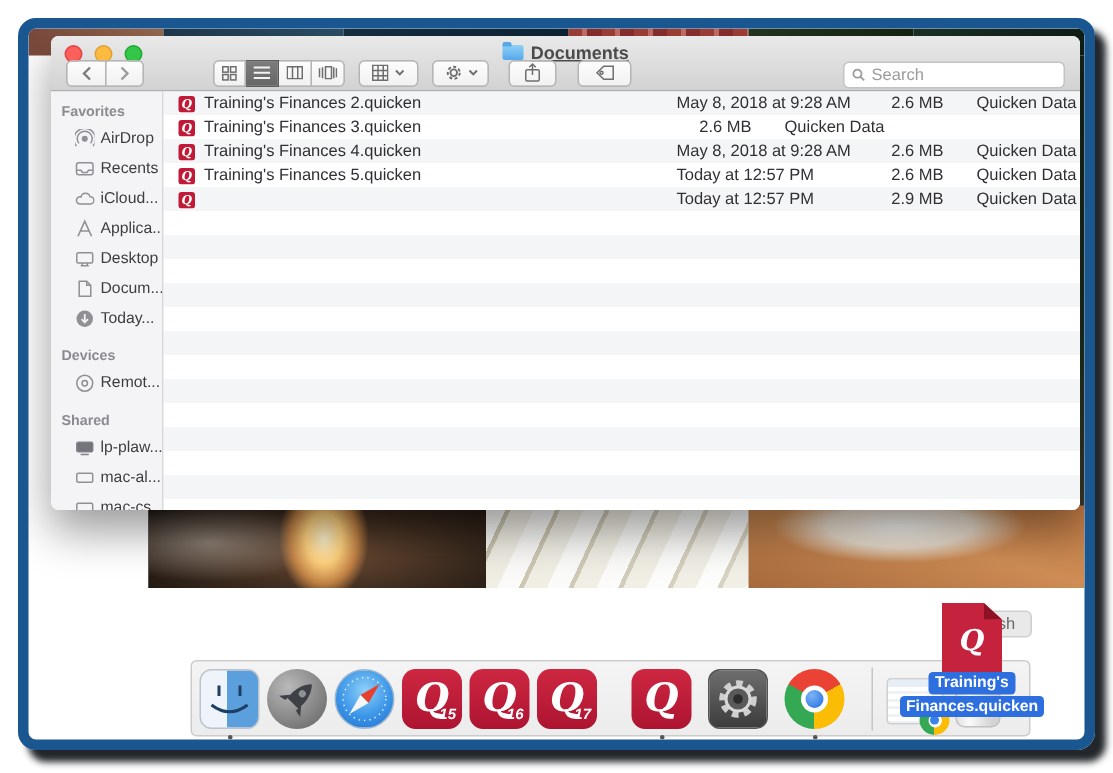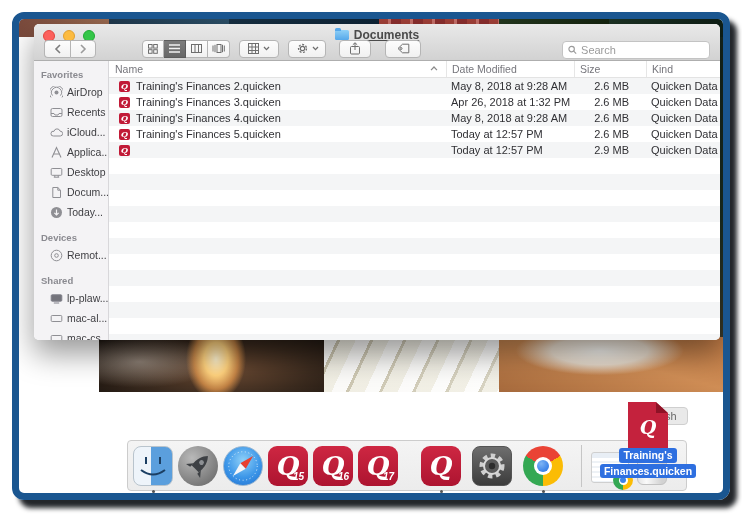--- a/index.html
+++ b/index.html
@@ -411,54 +411,36 @@
           <div class="sb-item">
             <svg width="13" height="13" viewBox="0 0 13 13">
                 <rect x="1.2" y="3.5" width="10.6" height="6" rx="1" fill="none" stroke="#8f8f94"></rect>
               </svg>
             <span class="sb-label">mac-cs...</span>
           </div>
 
         </div>
 
         <div class="list">
-          <div class="cols">
-            <div class="col-name">
-              <span>Name</span>
-              <svg class="sort-caret" width="8" height="5" viewBox="0 0 8 5">
-                  <path d="M1 4.2 L4 1 L7 4.2" stroke="#8a8a8a" stroke-width="1.2" fill="none"></path>
-                </svg>
-            </div>
-            <div class="col-date">
-                <span>Date Modified</span>
-              </div>
-            <div class="col-size">
-                <span>Size</span>
-              </div>
-            <div class="col-kind">
-                <span>Kind</span>
-              </div>
-          </div>
 
           <div class="rows">
             <div class="frow">
               <div class="c-name">
                   <span class="qfile">Q</span>
                   <span>Training's Finances 2.quicken</span>
                 </div>
               <div class="c-date">May 8, 2018 at 9:28 AM</div>
               <div class="c-size">2.6 MB</div>
               <div class="c-kind">Quicken Data</div>
             </div>
             <div class="frow">
               <div class="c-name">
                   <span class="qfile">Q</span>
                   <span>Training's Finances 3.quicken</span>
                 </div>
-              <div class="c-date">Apr 26, 2018 at 1:32 PM</div>
               <div class="c-size">2.6 MB</div>
               <div class="c-kind">Quicken Data</div>
             </div>
             <div class="frow">
               <div class="c-name">
                   <span class="qfile">Q</span>
                   <span>Training's Finances 4.quicken</span>
                 </div>
               <div class="c-date">May 8, 2018 at 9:28 AM</div>
               <div class="c-size">2.6 MB</div>

